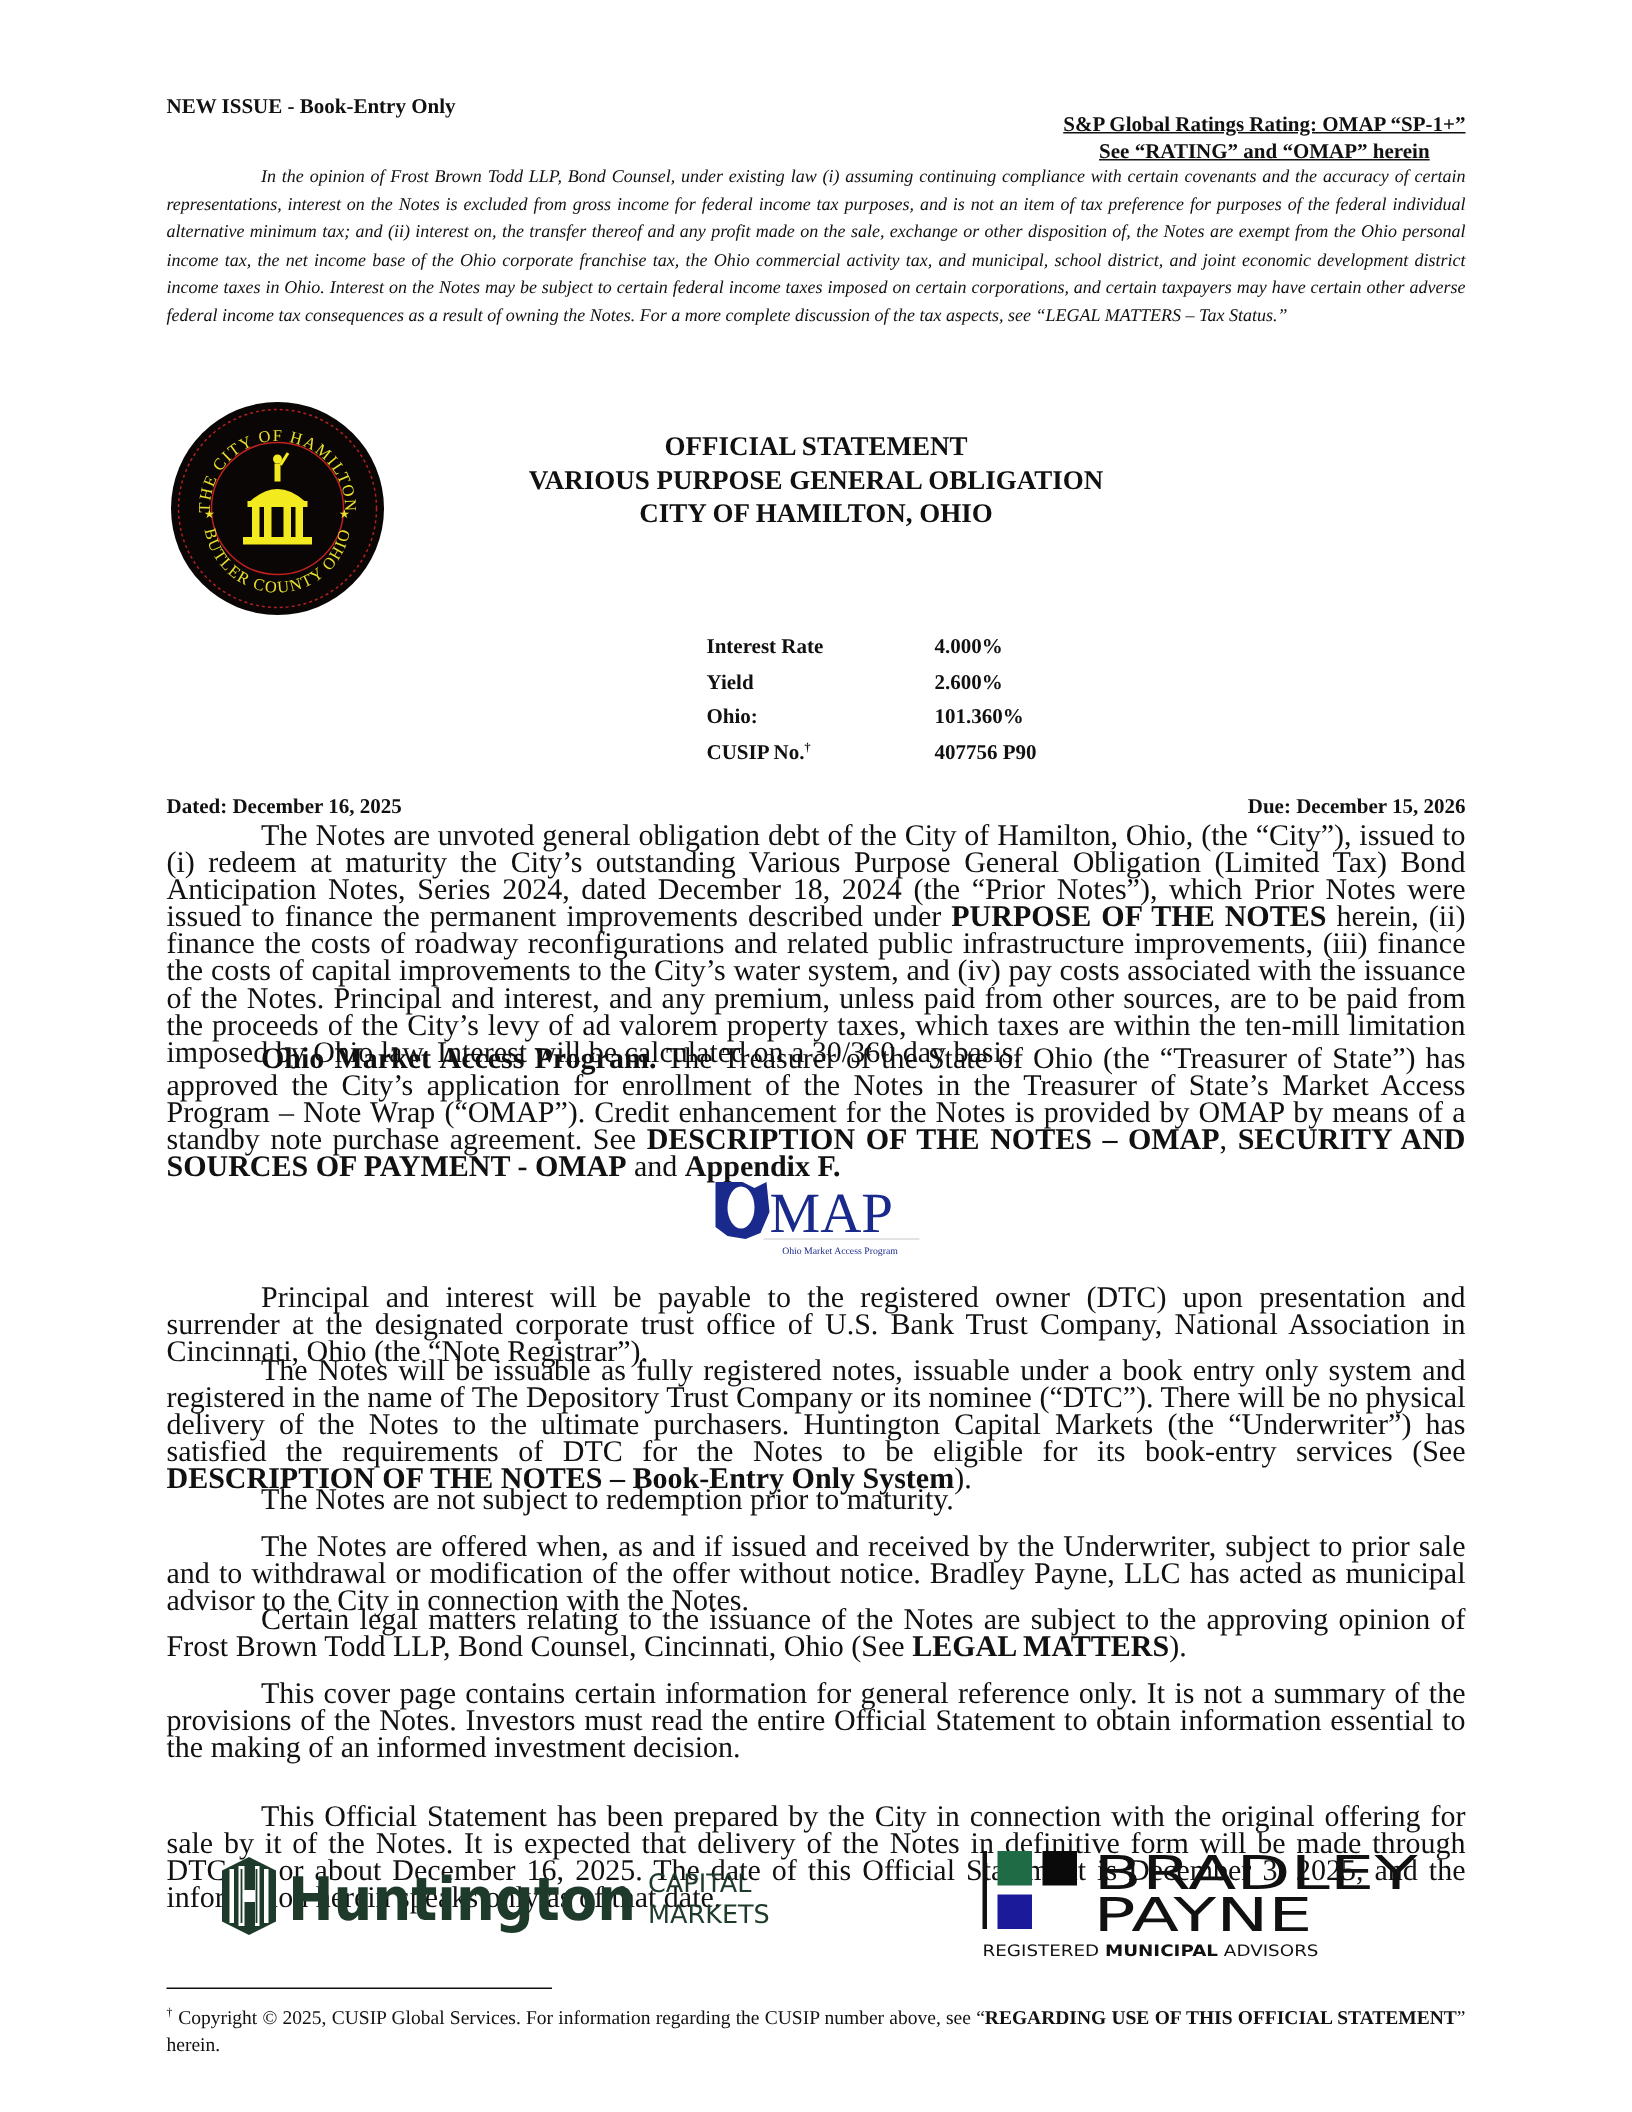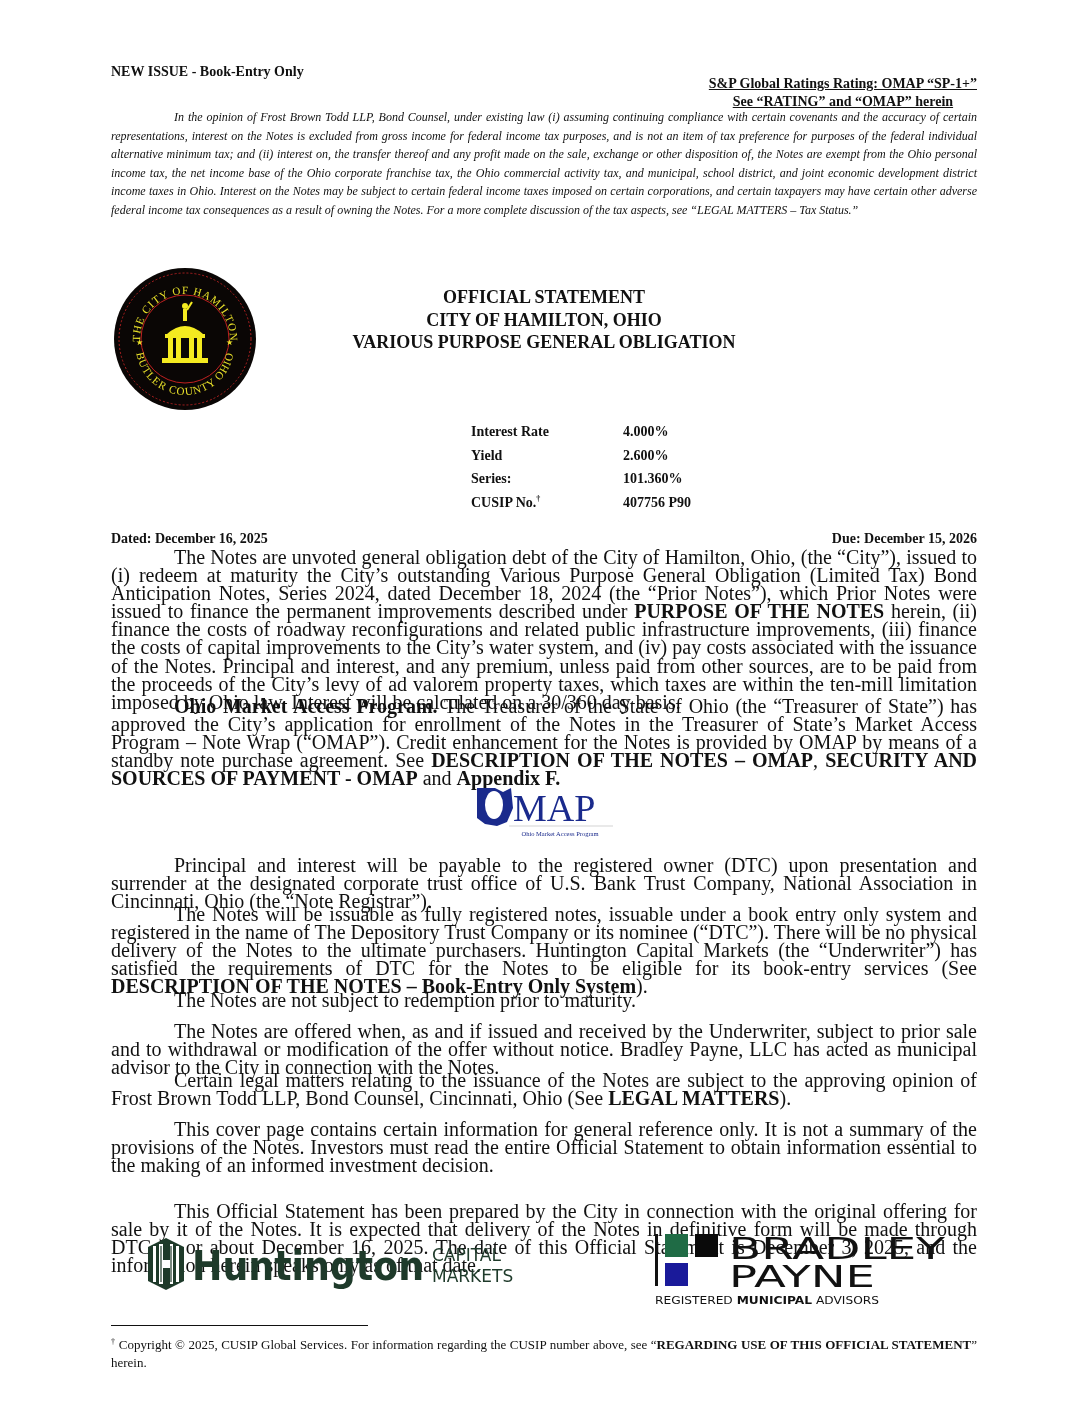--- a/index.html
+++ b/index.html
@@ -79,35 +79,35 @@
       <rect x="77" y="72" width="5" height="20"></rect>
       <rect x="85" y="72" width="5" height="20"></rect>
       <rect x="50" y="92" width="46" height="5"></rect>
     </g>
     <text x="24" y="79" font-size="8" fill="#e8e02a">★</text>
     <text x="114" y="79" font-size="8" fill="#e8e02a">★</text>
   </svg>
 
   <div class="title-block">
     <div>OFFICIAL STATEMENT</div>
+    <div>VARIOUS PURPOSE GENERAL OBLIGATION</div>
     <div>CITY OF HAMILTON, OHIO</div>
-    <div>VARIOUS PURPOSE GENERAL OBLIGATION</div>
   </div>
 
   <div class="terms">
     <div class="terms-row">
       <span class="terms-label">Interest Rate</span>
       <span>4.000%</span>
     </div>
     <div class="terms-row">
       <span class="terms-label">Yield</span>
       <span>2.600%</span>
     </div>
     <div class="terms-row">
-      <span class="terms-label">Series:</span>
+      <span class="terms-label">Ohio:</span>
       <span>101.360%</span>
     </div>
     <div class="terms-row">
       <span class="terms-label"><span>CUSIP No.</span><sup>†</sup></span>
       <span>407756 P90</span>
     </div>
   </div>
 
   <div class="dates">
     <span class="d-left">Dated: December 16, 2025</span>

